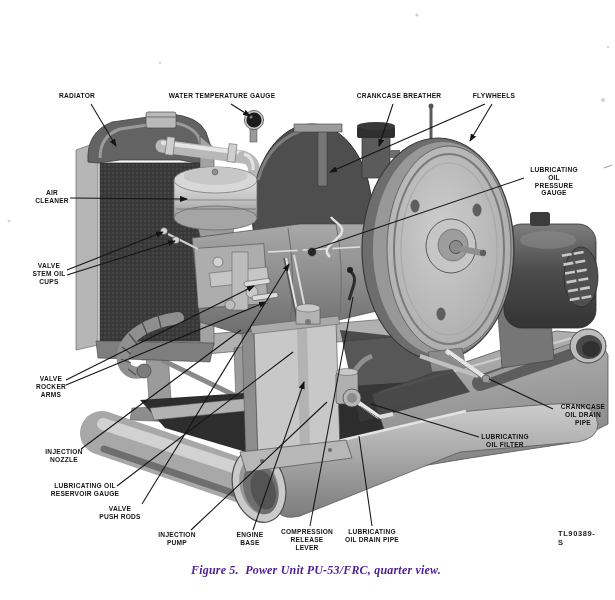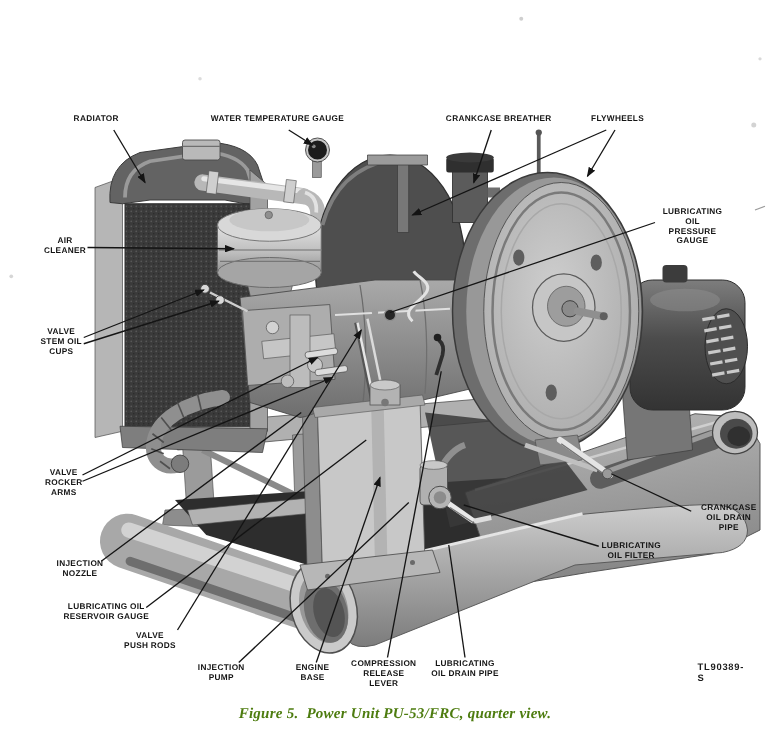--- a/index.html
+++ b/index.html
@@ -15,21 +15,21 @@
     letter-spacing:.25px;color:#141414;text-align:center;
     white-space:pre-line;
   }
   .tl{
     position:absolute;transform:translateX(-50%);
     font:bold 7.5px "Liberation Sans",sans-serif;letter-spacing:.6px;color:#1c1c1c;
   }
   .caption{
     position:absolute;transform:translateX(-50%);
     font:bold italic 12px "Liberation Serif",serif;font-style:italic;
-    letter-spacing:.2px;color:#4d7c0f;white-space:pre;text-align:right;
+    letter-spacing:.2px;color:#4c1d95;white-space:pre;text-align:right;
   }
 </style>
 </head>
 <body>
 
 <div class="page">
   <div class="figwrap">
 
   <svg width="615" height="600" viewBox="0 0 615 600">
     <defs>

